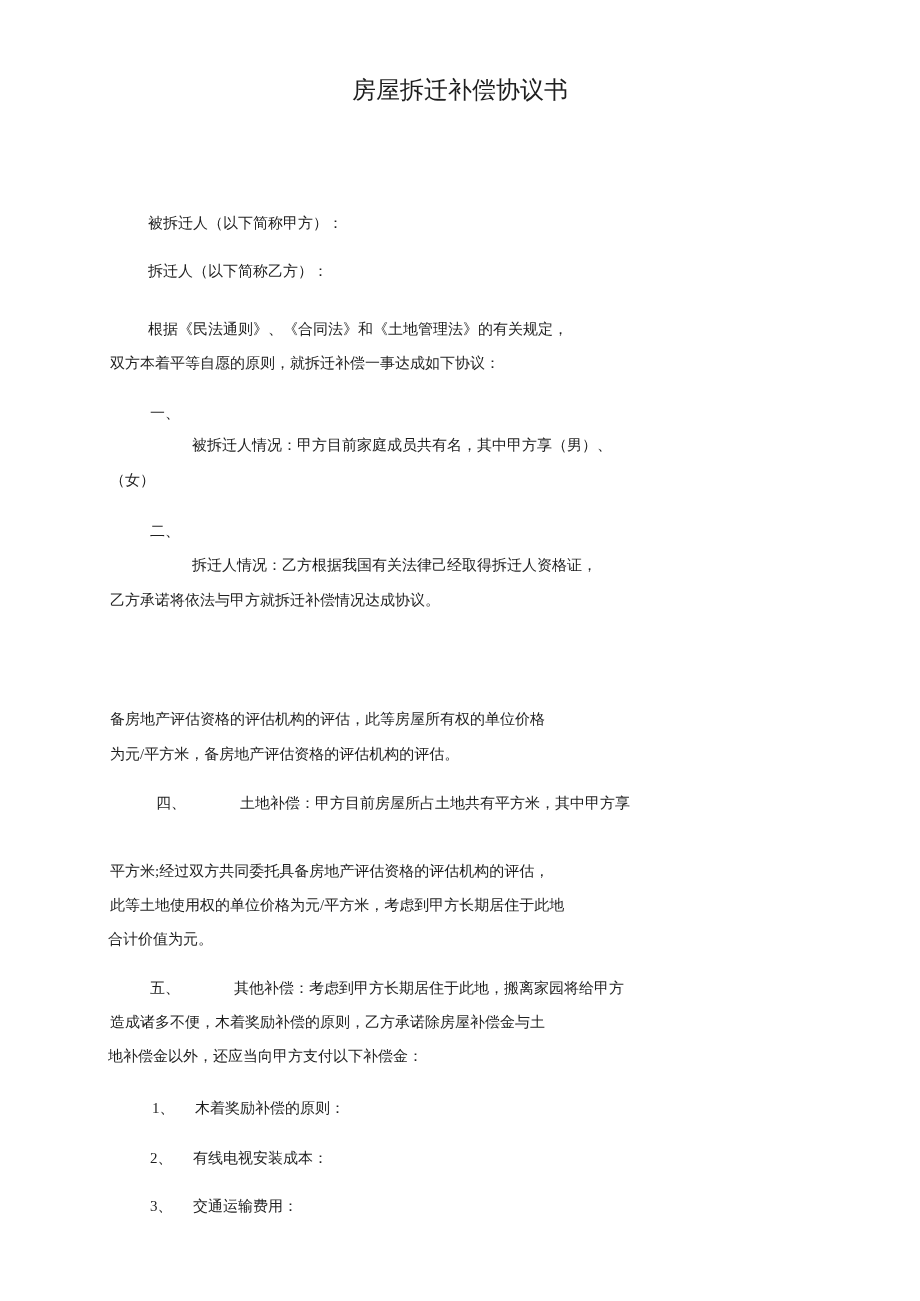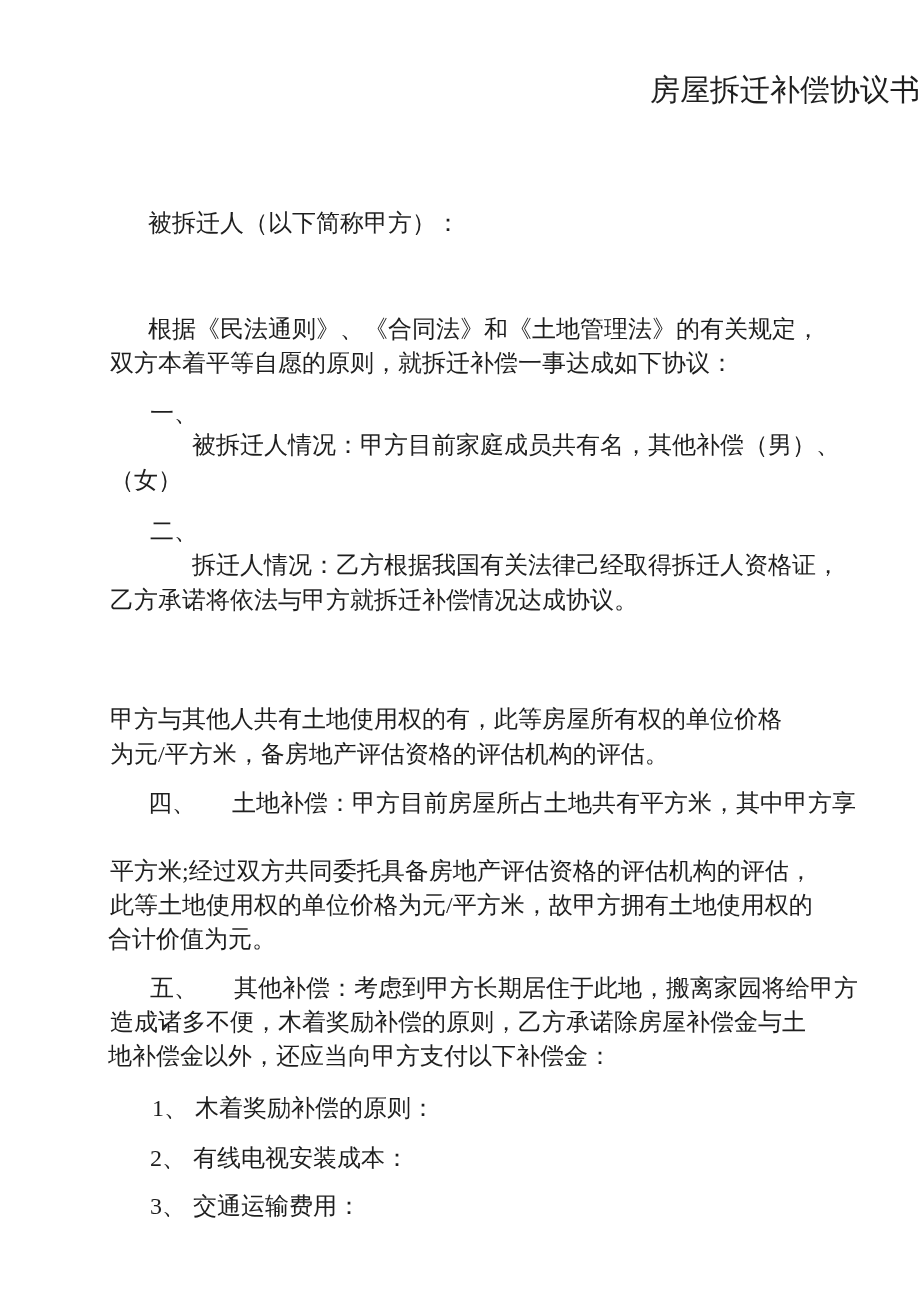--- a/index.html
+++ b/index.html
@@ -10,58 +10,59 @@
     background: #ffffff;
     font-family: "Liberation Serif", "DejaVu Serif", serif;
     color: #1e1e1e;
     overflow: hidden;
   }
   .doc-title {
     position: absolute;
     top: 70px;
     left: 0;
     width: 100%;
-    text-align: right;
-    font-size: 30px;
+    text-align: center;
+    font-size: 24px;
     line-height: 40px;
     white-space: pre;
   }
   .line {
     position: absolute;
-    font-size: 24px;
+    font-size: 15px;
     line-height: 34px;
     white-space: pre;
   }
   .marker { display: inline-block; }
   .w84 { width: 84px; }
   .w43 { width: 43px; }
 </style>
 </head>
 <body>
 
 <div class="page">
 
   <div class="doc-title">房屋拆迁补偿协议书</div>
 
   <div class="line" style="top:206px;left:148px">被拆迁人（以下简称甲方）：</div>
+  <div class="line" style="top:254px;left:148px">拆迁人（以下简称乙方）：</div>
   <div class="line" style="top:312px;left:148px">根据《民法通则》、《合同法》和《土地管理法》的有关规定，</div>
   <div class="line" style="top:346px;left:110px">双方本着平等自愿的原则，就拆迁补偿一事达成如下协议：</div>
   <div class="line" style="top:396px;left:150px">一、</div>
-  <div class="line" style="top:428px;left:192px">被拆迁人情况：甲方目前家庭成员共有名，其他补偿（男）、</div>
+  <div class="line" style="top:428px;left:192px">被拆迁人情况：甲方目前家庭成员共有名，其中甲方享（男）、</div>
   <div class="line" style="top:463px;left:110px">（女）</div>
   <div class="line" style="top:514px;left:150px">二、</div>
   <div class="line" style="top:548px;left:192px">拆迁人情况：乙方根据我国有关法律己经取得拆迁人资格证，</div>
   <div class="line" style="top:583px;left:110px">乙方承诺将依法与甲方就拆迁补偿情况达成协议。</div>
 
-  <div class="line" style="top:702px;left:110px">甲方与其他人共有土地使用权的有，此等房屋所有权的单位价格</div>
+  <div class="line" style="top:702px;left:110px">备房地产评估资格的评估机构的评估，此等房屋所有权的单位价格</div>
   <div class="line" style="top:737px;left:110px">为元/平方米，备房地产评估资格的评估机构的评估。</div>
 
-  <div class="line" style="top:786px;left:148px"><span class="marker w84">四、</span><span>土地补偿：甲方目前房屋所占土地共有平方米，其中甲方享</span></div>
+  <div class="line" style="top:786px;left:156px"><span class="marker w84">四、</span><span>土地补偿：甲方目前房屋所占土地共有平方米，其中甲方享</span></div>
   <div class="line" style="top:854px;left:110px">平方米;经过双方共同委托具备房地产评估资格的评估机构的评估，</div>
-  <div class="line" style="top:888px;left:110px">此等土地使用权的单位价格为元/平方米，故甲方拥有土地使用权的</div>
+  <div class="line" style="top:888px;left:110px">此等土地使用权的单位价格为元/平方米，考虑到甲方长期居住于此地</div>
   <div class="line" style="top:922px;left:108px">合计价值为元。</div>
 
   <div class="line" style="top:971px;left:150px"><span class="marker w84">五、</span><span>其他补偿：考虑到甲方长期居住于此地，搬离家园将给甲方</span></div>
   <div class="line" style="top:1039px;left:108px">地补偿金以外，还应当向甲方支付以下补偿金：</div>
   <div class="line" style="top:1005px;left:110px">造成诸多不便，木着奖励补偿的原则，乙方承诺除房屋补偿金与土</div>
 
   <div class="line" style="top:1091px;left:152px"><span class="marker w43">1、</span><span>木着奖励补偿的原则：</span></div>
   <div class="line" style="top:1141px;left:150px"><span class="marker w43">2、</span><span>有线电视安装成本：</span></div>
   <div class="line" style="top:1189px;left:150px"><span class="marker w43">3、</span><span>交通运输费用：</span></div>
 

